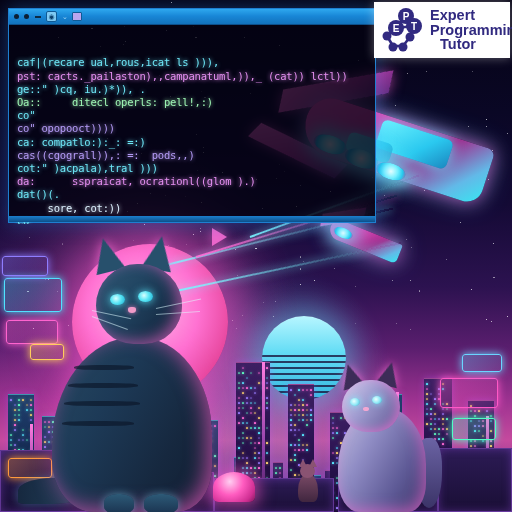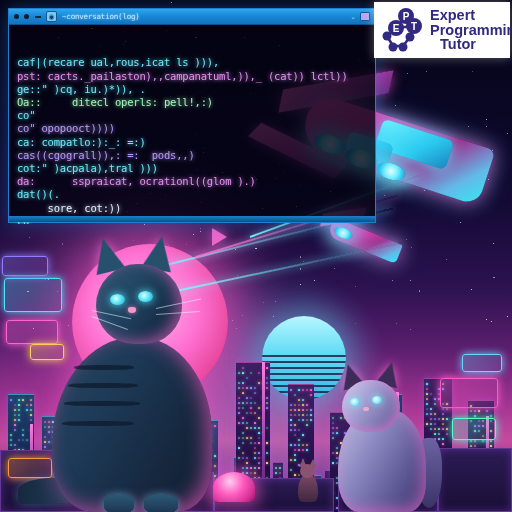--- a/index.html
+++ b/index.html
@@ -1807,21 +1807,20 @@
     <div class="ct-head"></div>
   </div>
 </div>
 
 <div id="terminal">
   <div id="titlebar">
     <span class="tb-dot"></span>
     <span class="tb-dot"></span>
     <span class="tb-dash"></span>
     <span class="tb-sq">◉</span>
-    <span class="tb-title">~conversation(log)</span>
     <span class="tb-right">
       <span class="tb-min">⌄</span>
       <span class="tb-box"></span>
     </span>
   </div>
 
   <div id="term-body">
     <div id="code-lines"><div class="code-line c-cy">caf|(recare ual,rous,icat ls ))),</div><div class="code-line c-mg">pst: cacts._pailaston),,campanatuml,)),_ (cat)) lctl))</div><div class="code-line c-cy">ge::" )cq, iu.)*)), .</div><div class="code-line c-gn">Oa::     ditecl operls: pell!,:)</div><div class="code-line c-cy">co"</div><div class="code-line c-vi">co" opopooct))))</div><div class="code-line c-cy">ca:&nbsp;compatlo:):_: =:)</div><div class="code-line c-vi">cas((cgograll)),: =:  pods,,)</div><div class="code-line c-cy">cot:" )acpala),tral )))</div><div class="code-line c-mg">da:      sspraicat, ocrationl((glom ).)</div><div class="code-line c-cy">dat()(.</div><div class="code-line c-wh">     sore, cot:))</div><div class="code-line c-cy">co</div></div>
     
     

